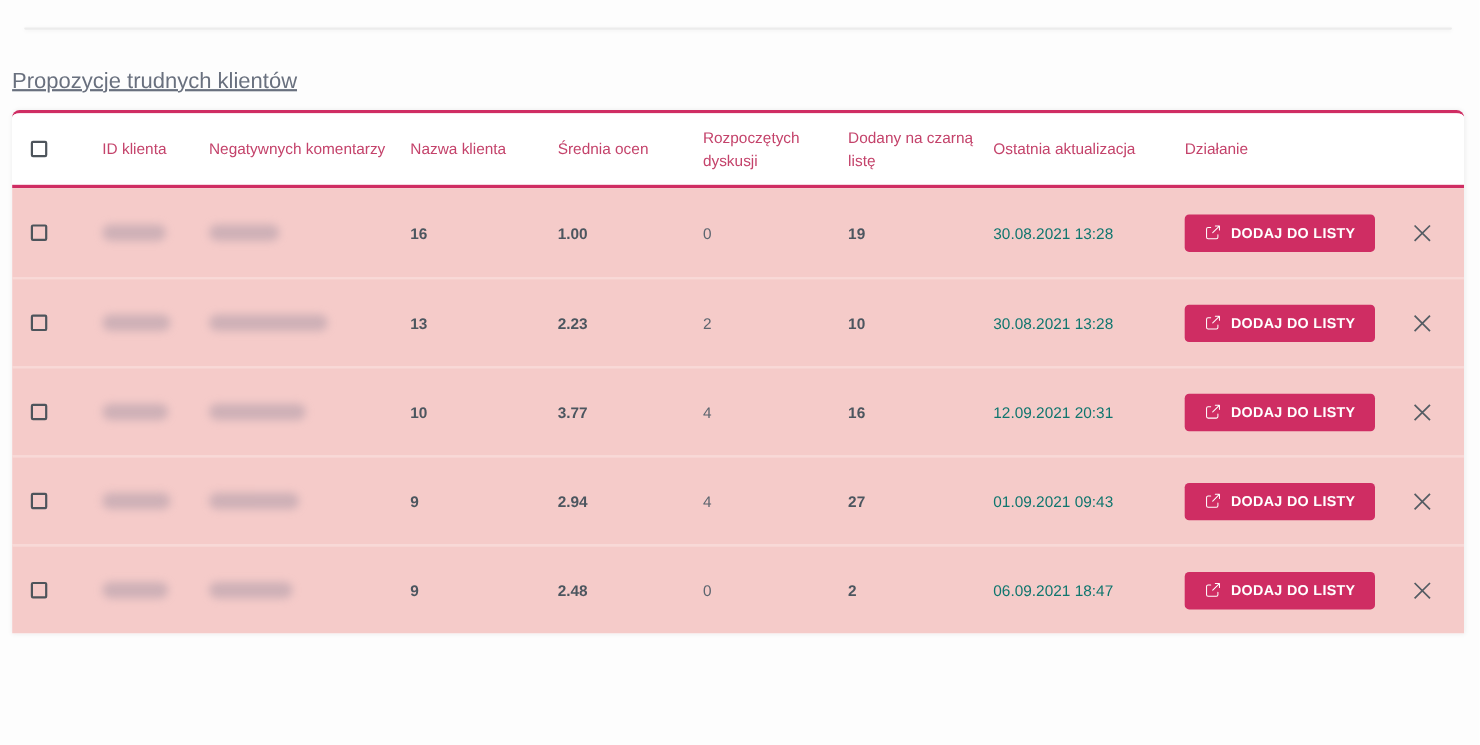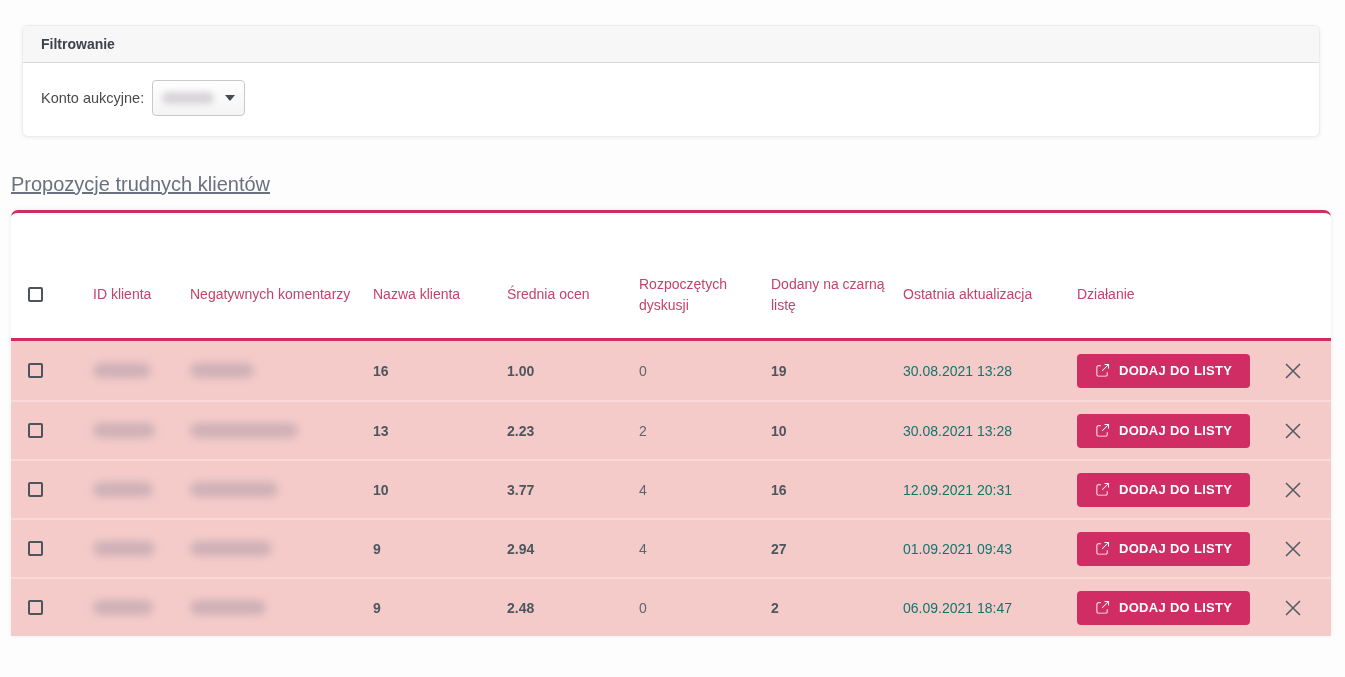--- a/index.html
+++ b/index.html
@@ -69,33 +69,32 @@
     background: #fff;
   }
   .t-row {
     display: grid;
     grid-template-columns: 65px 97px 183px 134px 132px 132px 132px 174px 178px 1fr;
     padding-left: 17px;
     align-items: center;
   }
   .t-head {
     background: #fff;
-    height: 90px;
+    height: 68px;
     border-bottom: 3px solid var(--accent);
-    margin-top: 38px;
   }
   .t-head .th {
     font-size: 14px;
     color: #c4436b;
     line-height: 1.45;
     padding-right: 14px;
   }
   .t-body .t-row {
     background: #f5cbc9;
-    height: 59px;
+    height: 81px;
   }
   .t-body .t-row + .t-row { border-top: 2px solid #f8d9d7; }
   .td { font-size: 14px; color: #5c656f; padding-right: 14px; }
   .td.bold { font-weight: bold; color: #4c565f; }
   .td.date { color: #0f766e; }
   
   .row-checkbox {
     appearance: none; -webkit-appearance: none;
     width: 15px; height: 15px;
     border: 2px solid #4d545b;
@@ -133,28 +132,20 @@
     display: flex; align-items: center; justify-content: center;
     justify-self: center;
     color: #555d64;
   }
   :root { --accent: #cf2d63; }
 </style>
 </head>
 <body>
 
 <section class="filter-card">
-  <div class="filter-card-header">Filtrowanie</div>
-  <div class="filter-card-body">
-    <span class="filter-label">Konto aukcyjne:</span>
-    <div class="select-box">
-      <span class="select-redact"></span>
-      <span class="caret-down"></span>
-    </div>
-  </div>
 </section>
 
 <h1 class="page-heading">Propozycje trudnych klientów</h1>
 
 <section class="clients-table">
   <div class="t-row t-head">
     <div class="th">
       <input type="checkbox" class="row-checkbox" style="">
     </div>
     <div class="th">ID klienta</div>

